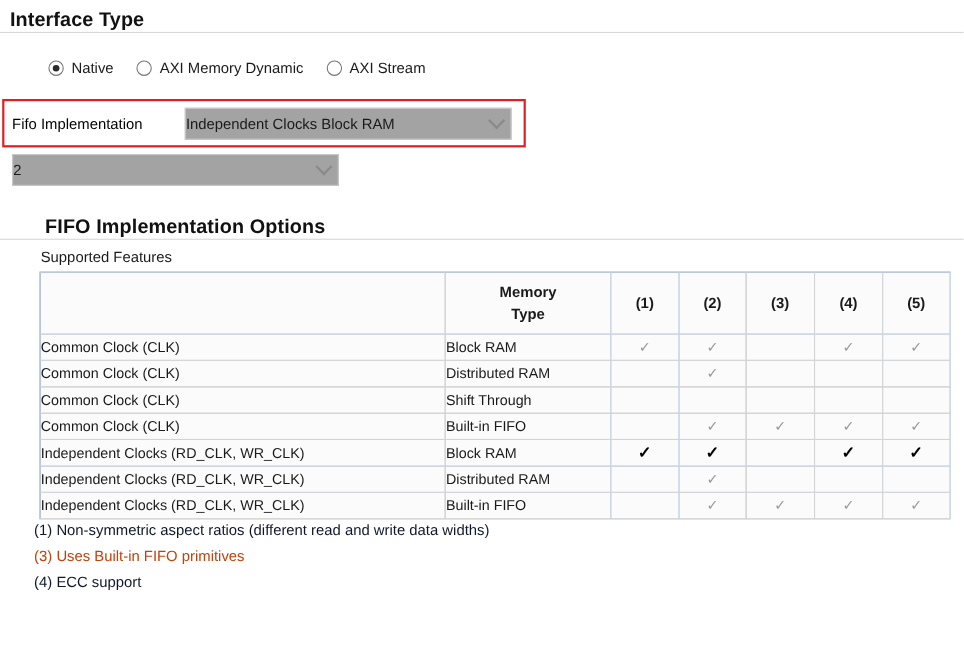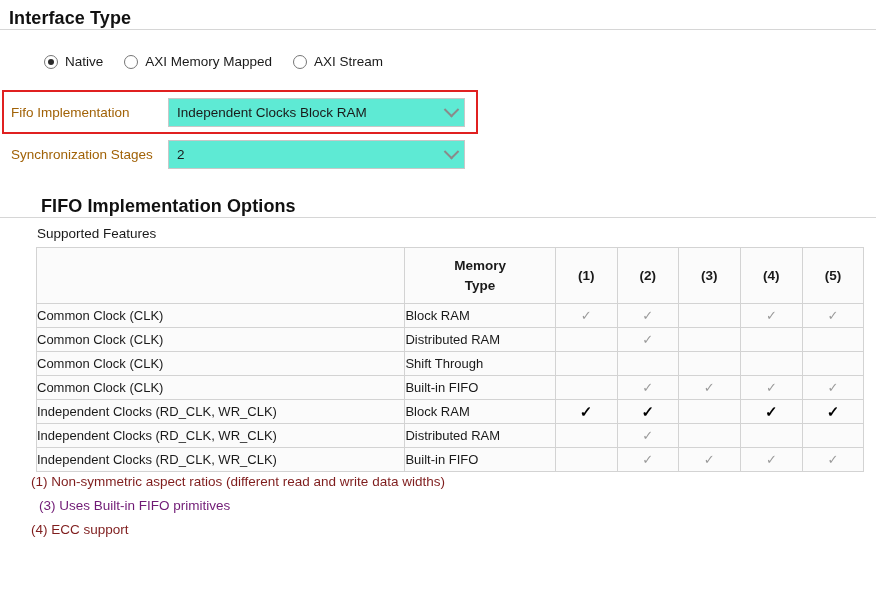--- a/index.html
+++ b/index.html
@@ -84,32 +84,32 @@
 
   
   .field-row {
     position: absolute;
     display: flex;
     align-items: center;
     height: 29px;
   }
   .field-label {
     font-size: 13.5px;
-    color: #a16207;
+    color: #000000;
     white-space: nowrap;
   }
   .combo {
     position: relative;
     box-sizing: border-box;
     height: 29px;
     border: 1px solid #c8c8c8;
-    background: #5eead4;
-    display: flex;
-    align-items: center;
-    padding-left: 8px;
+    background: #a3a3a3;
+    display: flex;
+    align-items: center;
+    padding-left: 0;
     cursor: default;
   }
   .combo-value {
     font-size: 13.5px;
     color: #1a1a1a;
     white-space: nowrap;
     flex: 1 1 auto;
   }
   .combo-arrow {
     width: 26px;
@@ -213,59 +213,58 @@
 
   
   #footnotes {
     position: absolute;
     left: 31px;
     top: 470px;
     width: 820px;
   }
   .footnote {
     font-size: 13.5px;
-    color: #7f1d1d;
+    color: #0f172a;
     line-height: 24px;
     white-space: nowrap;
   }
-  .footnote.disabled { color: #701a75; margin-left: 8px; }
+  .footnote.disabled { color: #c2410c; }
 </style>
 </head>
 <body>
 
 <div class="section-heading" id="heading-interface-type">Interface Type</div>
 <div class="section-rule" id="rule-interface-type"></div>
 
 <div id="radio-group">
   <div class="radio-option selected">
     <span class="radio-mark"></span>
     <span class="radio-label">Native</span>
   </div>
   <div class="radio-option">
     <span class="radio-mark"></span>
-    <span class="radio-label">AXI Memory Mapped</span>
+    <span class="radio-label">AXI Memory Dynamic</span>
   </div>
   <div class="radio-option">
     <span class="radio-mark"></span>
     <span class="radio-label">AXI Stream</span>
   </div>
 </div>
 
 <div class="field-row" id="row-fifo-implementation">
   <span class="field-label">Fifo Implementation</span>
   <div class="combo">
     <span class="combo-value">Independent Clocks Block RAM</span>
     <span class="combo-arrow">
       <span class="chev"></span>
     </span>
   </div>
 </div>
 
 <div class="field-row" id="row-sync-stages">
-  <span class="field-label">Synchronization Stages</span>
   <div class="combo">
     <span class="combo-value">2</span>
     <span class="combo-arrow">
       <span class="chev"></span>
     </span>
   </div>
 </div>
 
 <div id="annotation-box" style="border-color: rgb(224, 32, 32);"></div>
 

